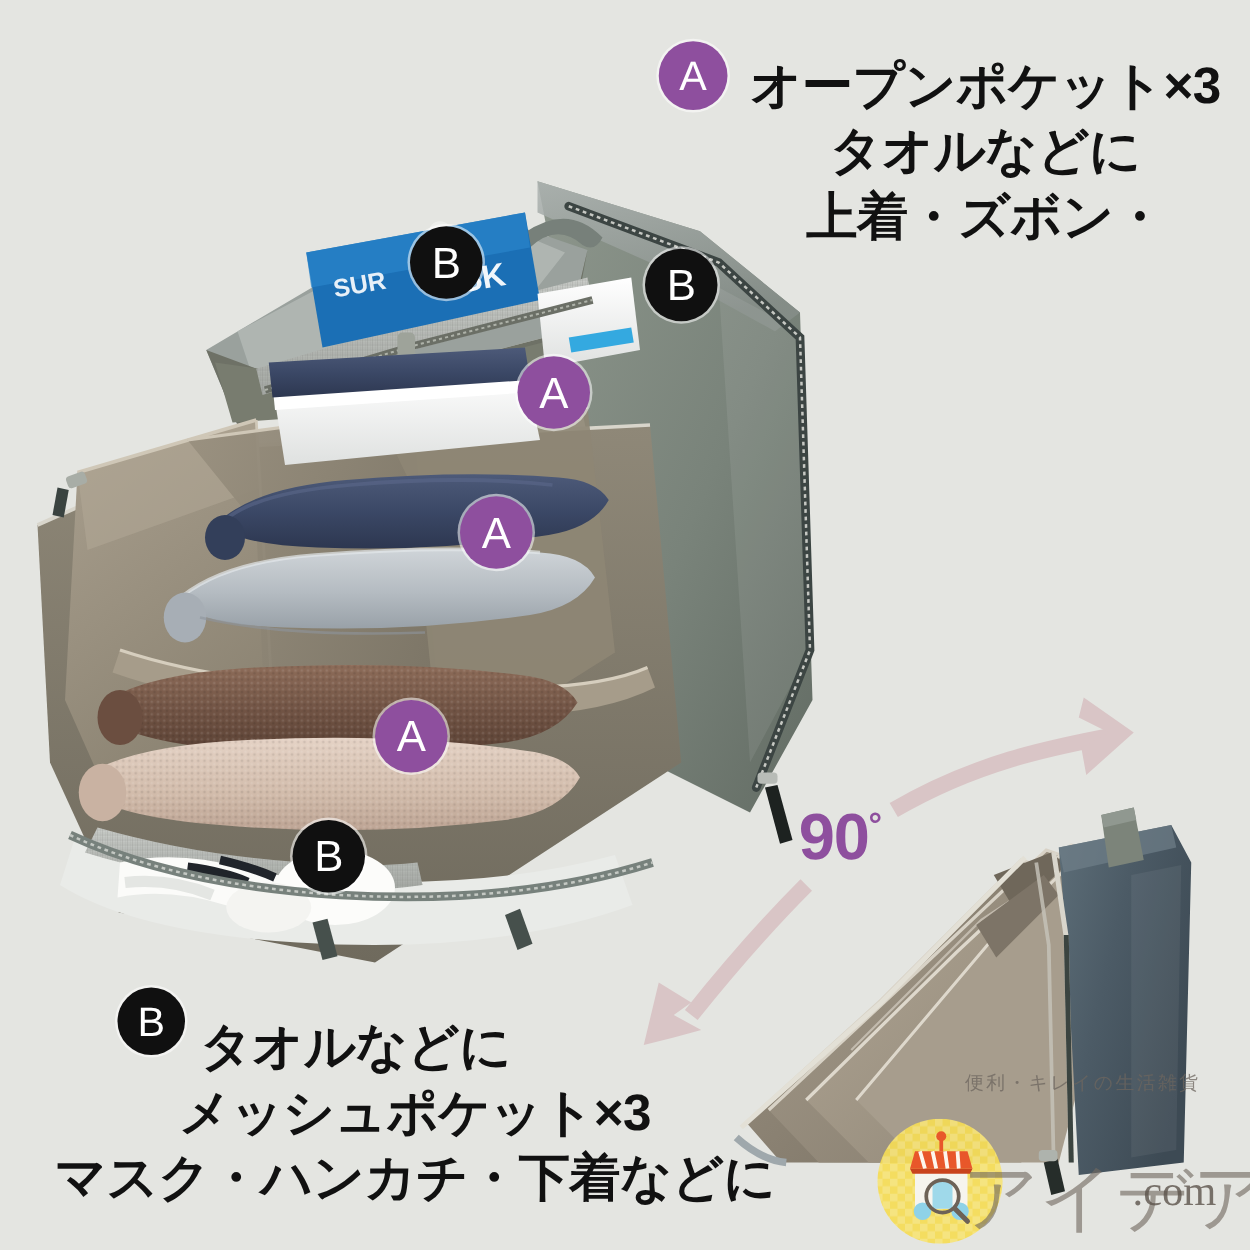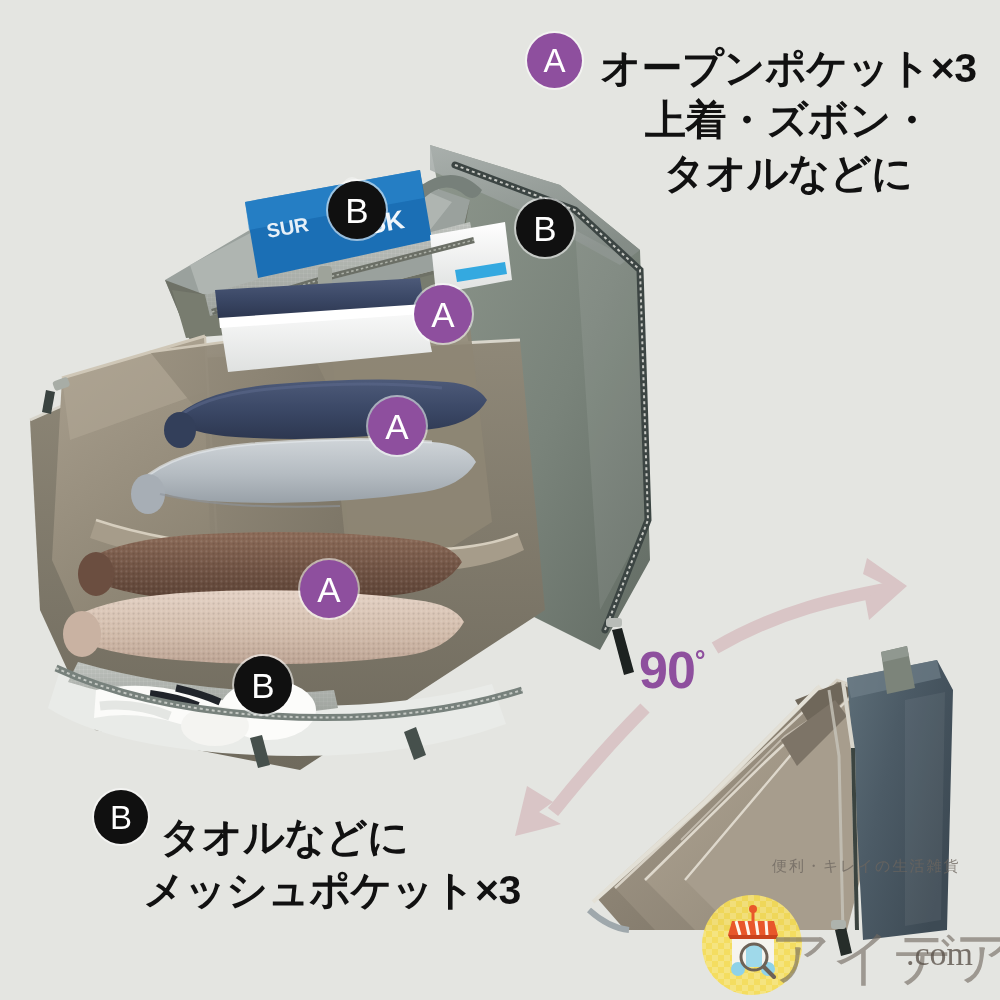--- a/index.html
+++ b/index.html
@@ -354,31 +354,32 @@
   <div class="badge a" style="left:368px; top:397px; width:58px; height:58px; font-size:35px;">A</div>
 
   <div class="badge a" style="left:300px; top:560px; width:58px; height:58px; font-size:35px;">A</div>
 
   <div class="badge b" style="left:234px; top:656px; width:58px; height:58px; font-size:35px;">B</div>
 
   <div class="badge a" style="left:527px; top:33px; width:55px; height:55px; font-size:33px;">A</div>
 
   <div class="caption cap-top">
     <span class="cline">オープンポケット×3</span>
+    <span class="cline">タオルなどに</span>
     <span class="cline">上着・ズボン・</span>
-    <span class="cline">タオルなどに</span>
   </div>
 
   <div class="badge b" style="left:94px; top:790px; width:54px; height:54px; font-size:33px;">B</div>
 
   <div class="caption" style="top:795px; left:160px; font-size:41px; text-align:left;">
     <span class="cline">タオルなどに</span>
   </div>
   <div class="caption" style="top:848px; left:0px; width:600px; font-size:41px; text-align:center;padding-left:32px;">
     <span class="cline">メッシュポケット×3</span>
+    <span class="cline">マスク・ハンカチ・下着などに</span>
   </div>
 
   <svg class="watermark" style="left:700px; top:895px;" width="105" height="100" viewBox="0 0 105 100">
     <defs>
       <pattern id="checker" width="12" height="12" patternUnits="userSpaceOnUse">
         <rect width="12" height="12" fill="#f5dc55"></rect>
         <rect width="6" height="6" fill="#f7e478"></rect>
         <rect x="6" y="6" width="6" height="6" fill="#f7e478"></rect>
       </pattern>
     </defs>

